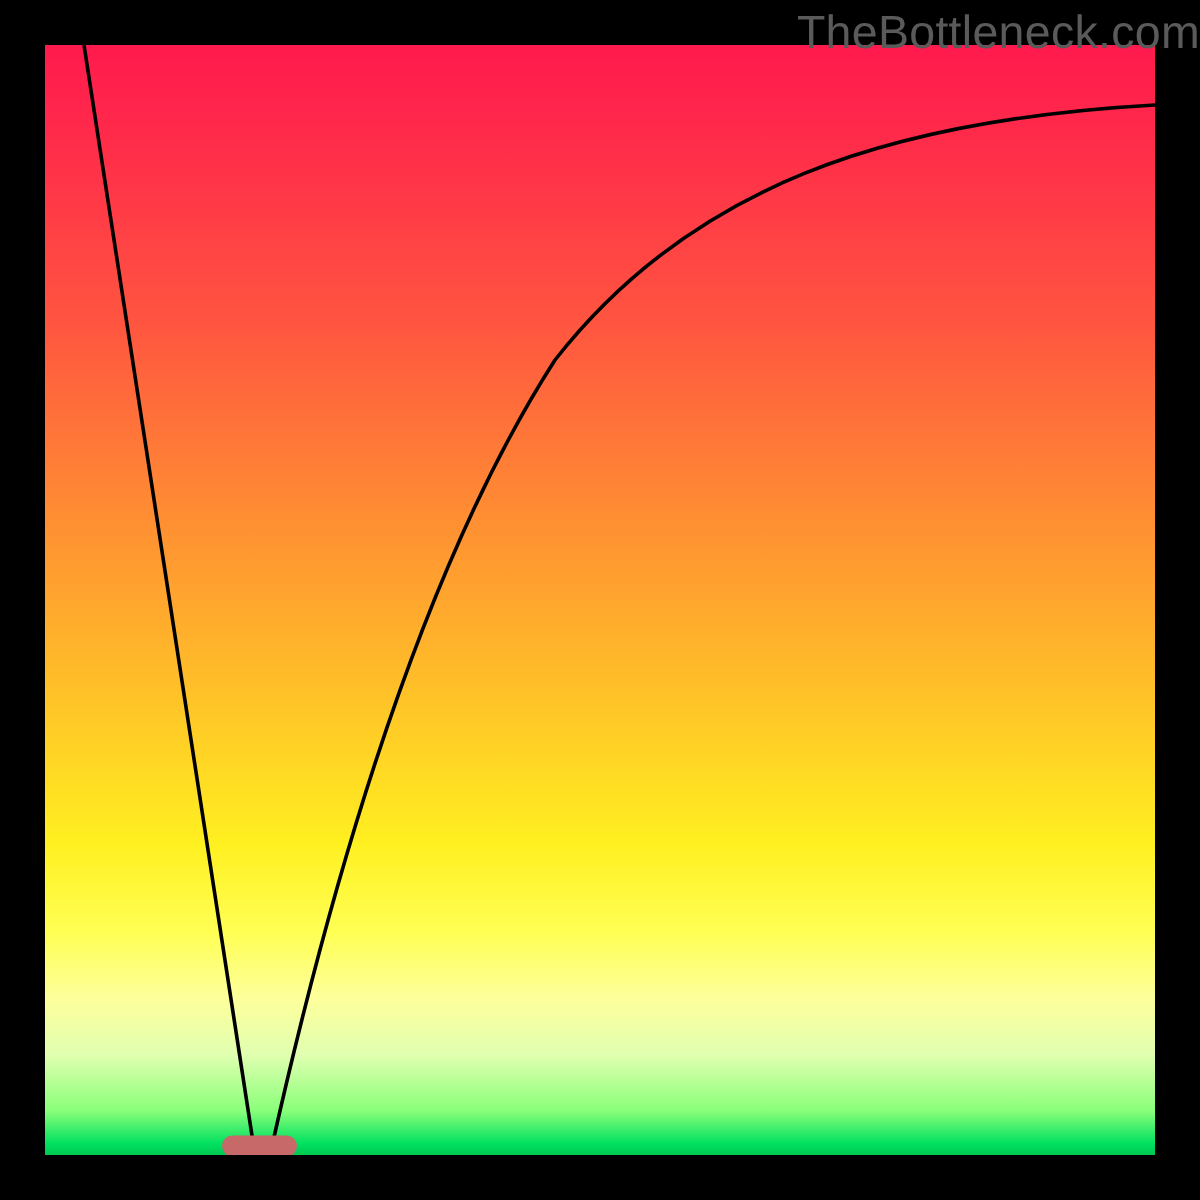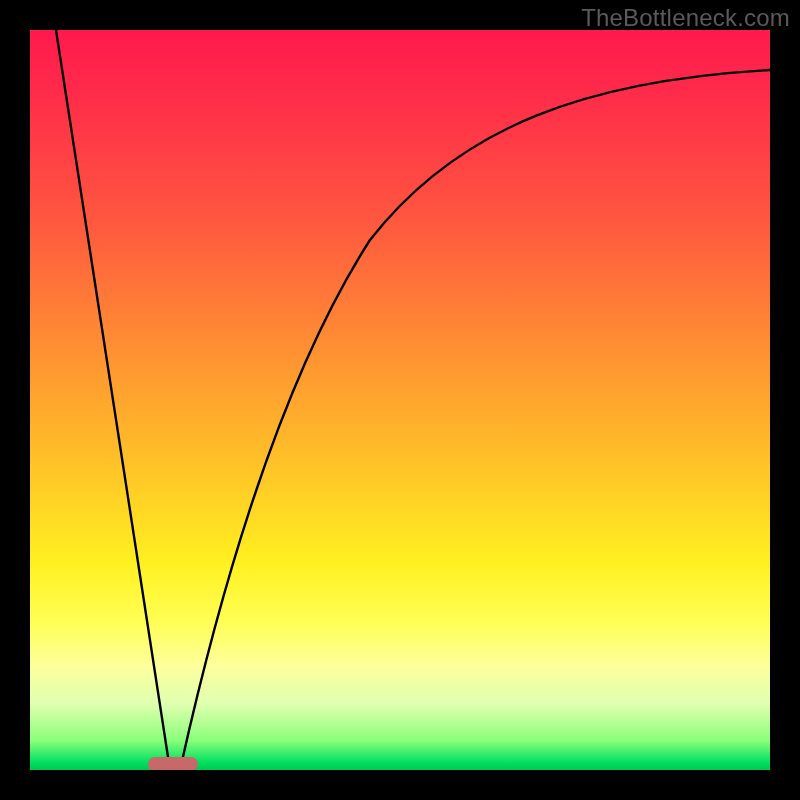--- a/index.html
+++ b/index.html
@@ -45,23 +45,23 @@
       #fdff9c 86%,
       #e0ffb0 91%,
       #8aff7a 96%,
       #00e060 99%,
       #00c850 100%
     );
   }
   .watermark {
     position: absolute;
     top: 4px;
-    right: 10px;
+    right: 0;
     color: #5a5a5a;
-    font-size: 24px;
+    font-size: 31px;
     font-weight: 400;
     letter-spacing: 0.2px;
   }
   .pill {
     position: absolute;
     background: #c86969;
     border-radius: 8px;
   }
   svg.curve {
     position: absolute;

